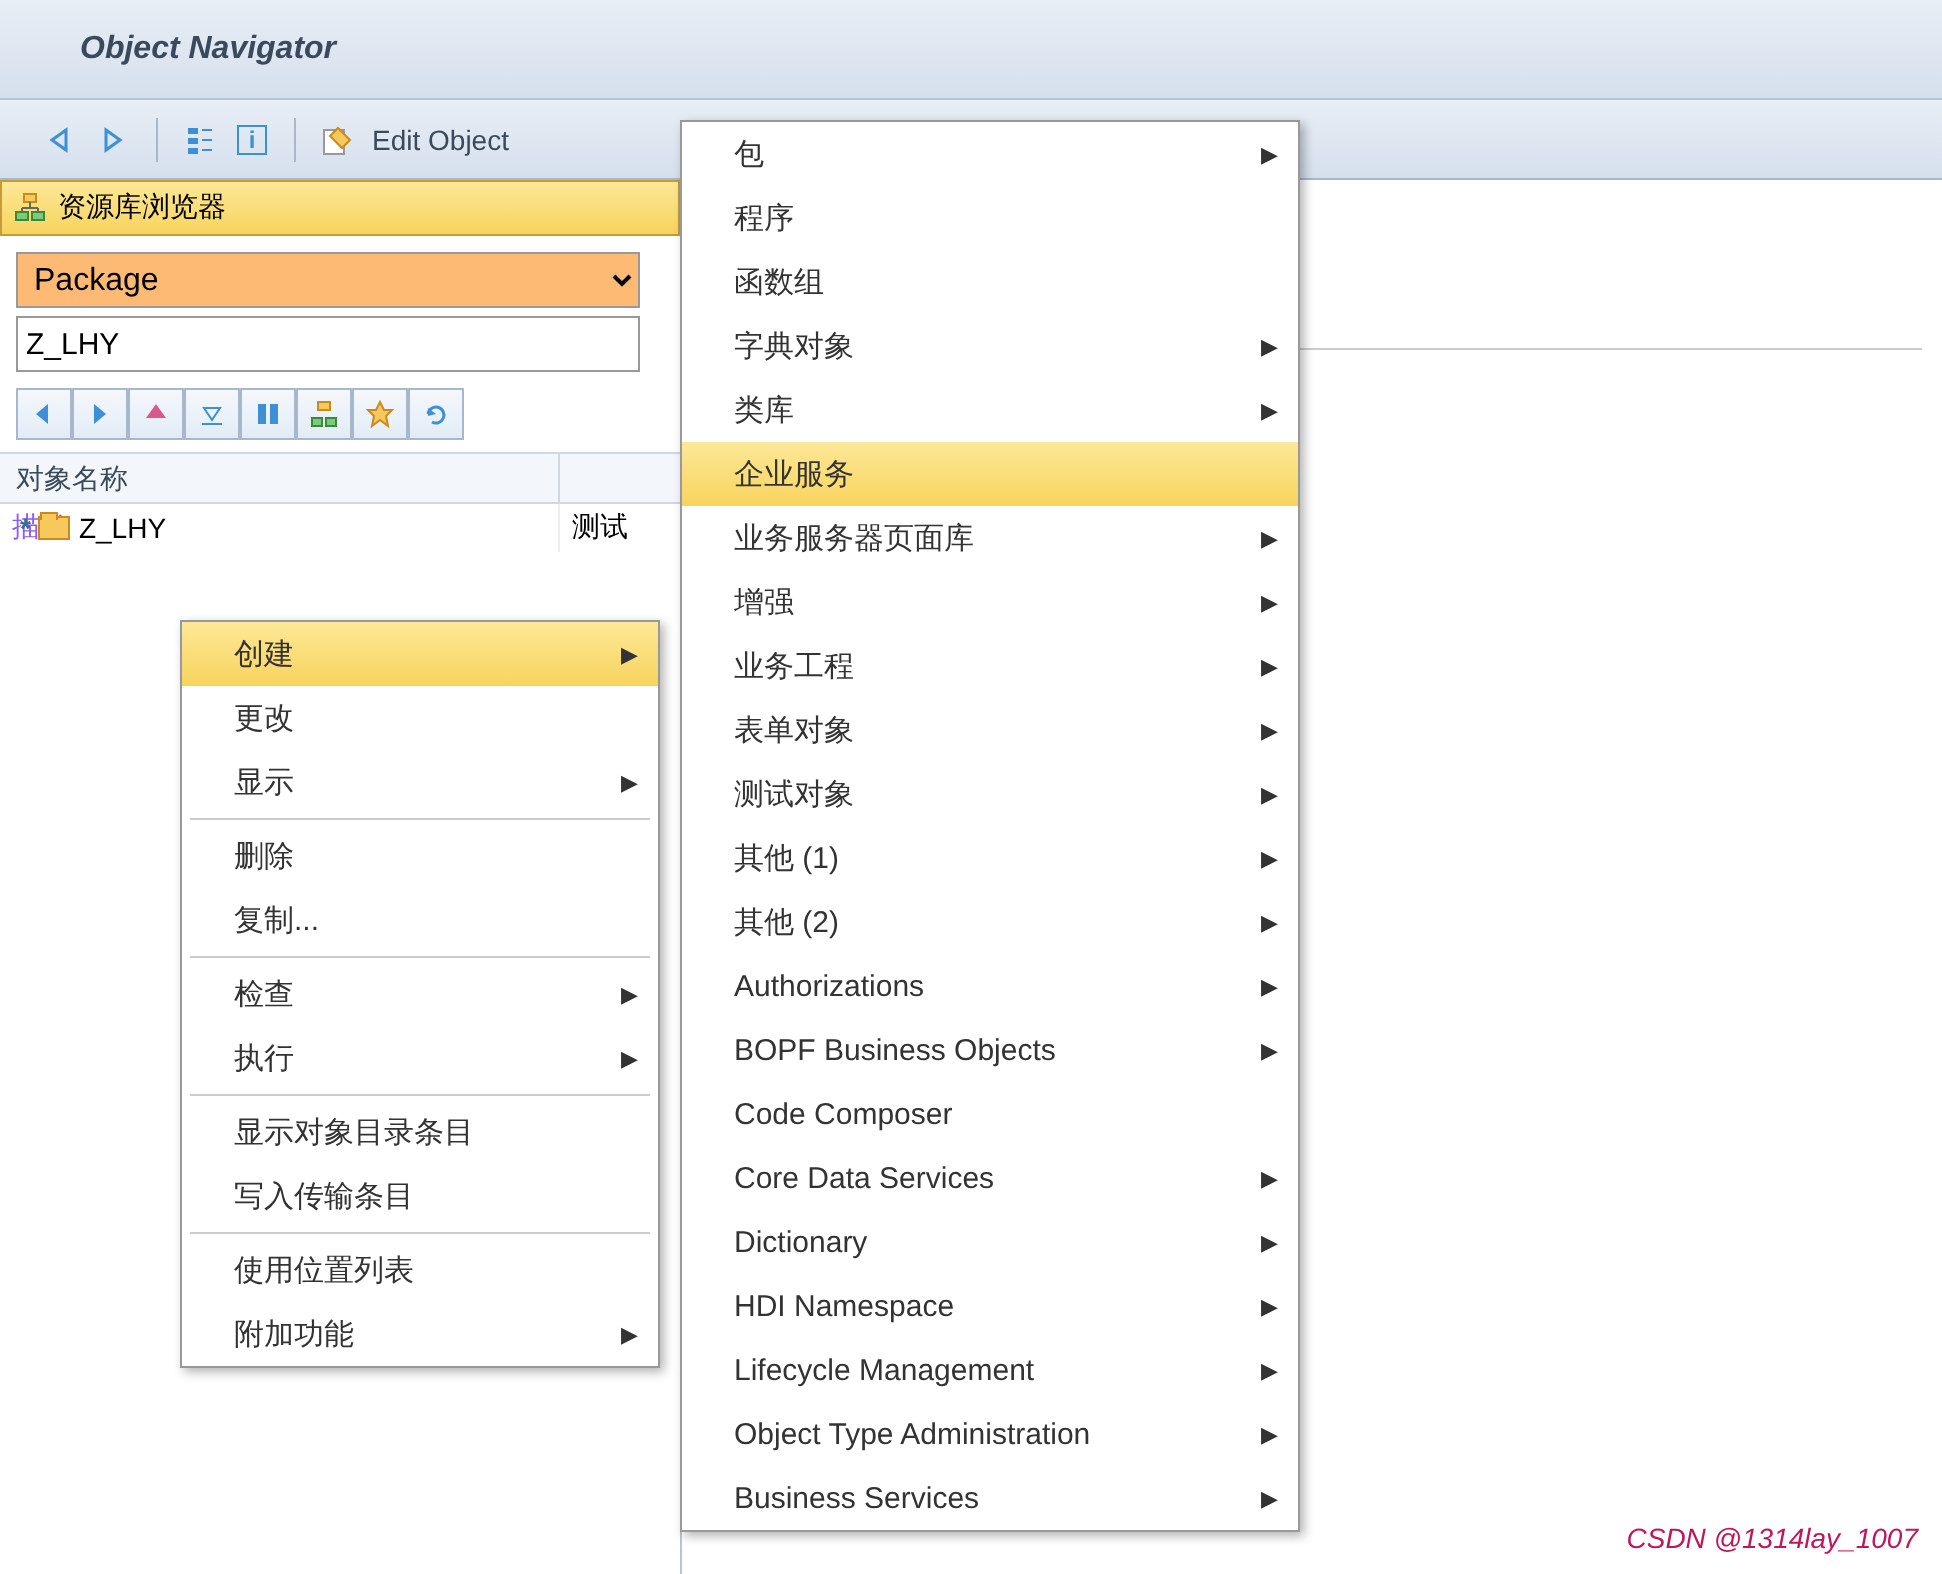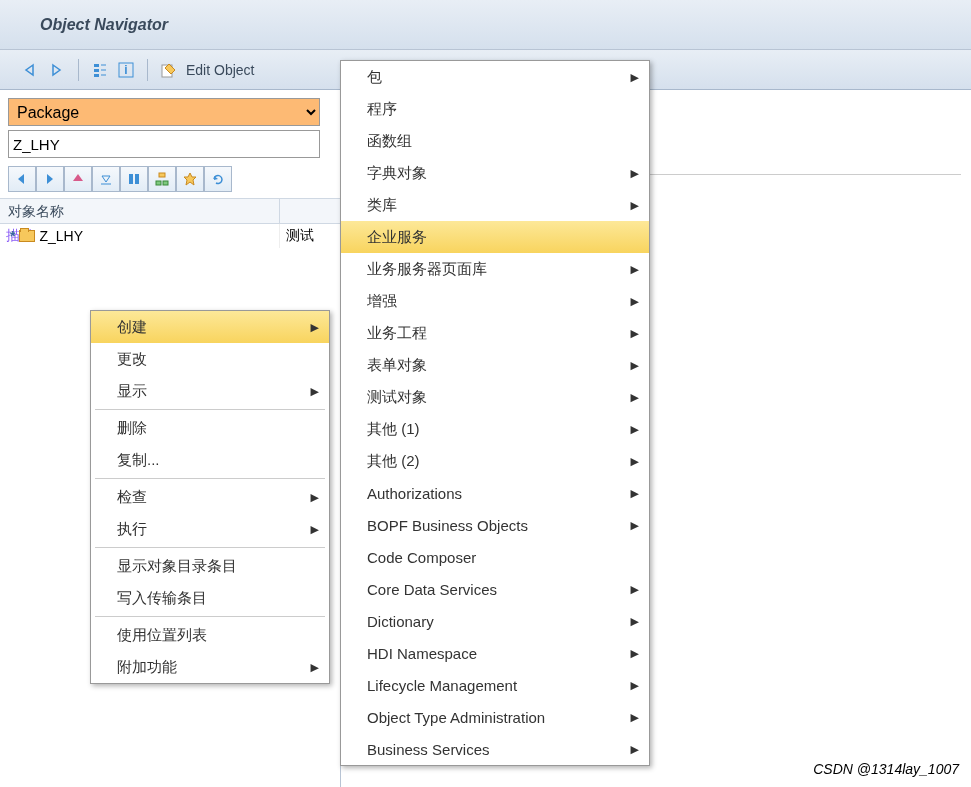--- a/index.html
+++ b/index.html
@@ -34,21 +34,21 @@
 .right-panel .sub { color: #555; font-size: 20px; font-weight: bold; white-space: nowrap; }
 .right-panel p { color: #555; margin-top: 24px; font-size: 15px; white-space: nowrap; }
 .right-panel a { color: #1b6fb8; }
 .context-menu { position: absolute; background: #fff; border: 1px solid #999; box-shadow: 2px 2px 5px rgba(0,0,0,0.3); font-size: 15px; color: #333; }
 .context-menu .mi { height: 32px; display: flex; align-items: center; padding: 0 28px 0 26px; cursor: pointer; position: relative; white-space: nowrap; }
 .context-menu .mi.sel { background: #fde898; background: linear-gradient(#fde898, #f8d45e); }
 .context-menu .mi .arrow { position: absolute; right: 10px; font-size: 11px; }
 .context-menu .sep { height: 1px; background: #ccc; margin: 2px 4px; }
 .menu1 { left: 90px; top: 310px; width: 240px; }
 .menu2 { left: 340px; top: 60px; width: 310px; }
-.watermark { position: absolute; right: 12px; bottom: 10px; color: #000000; font-size: 14px; font-style: italic; }
+.watermark { position: absolute; right: 12px; bottom: 10px; color: #be185d; font-size: 14px; font-style: italic; }
 .mod-ind { color: #3a6b9e; font-weight: bold; }
 svg { display: block; }
 </style>
 </head>
 <body>
 
 <div class="title-bar">
   <h1>Object Navigator</h1>
 </div>
 
@@ -85,20 +85,34 @@
     <svg width="16" height="16">
         <rect x="1" y="3" width="10" height="12" fill="#fff" stroke="#999"></rect>
         <path d="M8 2 L14 8 L10 12 L4 6 Z" fill="#f7c85c" stroke="#c98a1f"></path>
       </svg>
   </span>
   <span class="edit-label">Edit Object</span>
 </div>
 
 <div class="content">
   <div class="left-panel">
+    <div class="browser-header">
+      <span class="ico">
+        <svg width="16" height="16">
+            <rect x="5" y="1" width="6" height="4" fill="#f7c85c" stroke="#c98a1f"></rect>
+            <rect x="1" y="10" width="6" height="4" fill="#7fc97f" stroke="#3a8a3a"></rect>
+            <rect x="9" y="10" width="6" height="4" fill="#7fc97f" stroke="#3a8a3a"></rect>
+            <line x1="8" y1="5" x2="8" y2="8" stroke="#666"></line>
+            <line x1="4" y1="8" x2="12" y2="8" stroke="#666"></line>
+            <line x1="4" y1="8" x2="4" y2="10" stroke="#666"></line>
+            <line x1="12" y1="8" x2="12" y2="10" stroke="#666"></line>
+          </svg>
+      </span>
+      <span>资源库浏览器</span>
+    </div>
     <div class="select-row">
       <select>
         <option>Package</option>
       </select>
     </div>
     <div class="input-row">
       <input type="text" value="Z_LHY" style="">
     </div>
     <div class="mini-toolbar">
       <span class="mini-btn">

